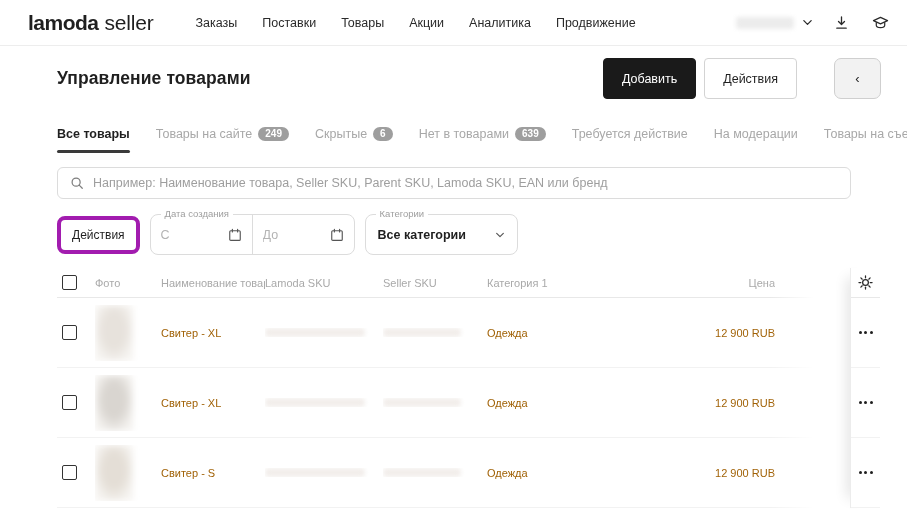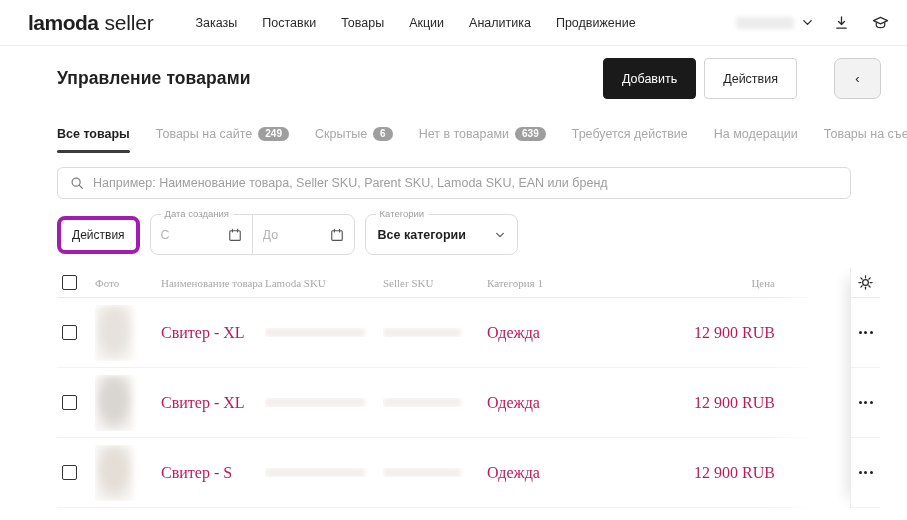--- a/index.html
+++ b/index.html
@@ -66,28 +66,28 @@
   .date-half input { width:100%; border:none; outline:none; font-family:inherit;
     font-size:12.5px; color:#1f1f1f; background:transparent; }
   .date-half input::placeholder { color:#b3b3b3; }
   .vdiv { width:1px; height:100%; background:#dcdcdc; }
   .cat-group { width:153px; padding:0 12px; gap:8px; cursor:pointer; }
   .cat-value { font-size:12.5px; font-weight:700; color:#1f1f1f; flex:1; white-space:nowrap; }
 
   
   .ptable { position:absolute; top:268px; left:57px; width:823px; }
   .trow { display:grid; grid-template-columns:38px 66px 104px 118px 104px 140px 148px 105px;
-    align-items:center;font-family:Liberation Serif, serif; }
+    align-items:center; }
   .thead { height:30px; border-bottom:1px solid #e8e8e8; }
   .thead .tcell { font-size:11px; color:#a9a9a9; }
   .tbody-row { height:70px; border-bottom:1px solid #f2f2f2; }
   .tcell { overflow:hidden; white-space:nowrap; }
   .tcell.right { text-align:right; }
   .tcell.pad-l { padding-left:40px; }
-  .cellname { font-size:16px; color:#be185d; }
+  .cellname { font-size:11px; color:#a16207; }
   .checkbox { width:15px; height:15px; border:1.5px solid #333; border-radius:2px;
     background:#fff; cursor:pointer; }
   .photo { width:38px; height:56px; border-radius:2px; filter:blur(3px);
     background:radial-gradient(ellipse at 50% 45%, #e7e2dc 0%, #e7e2dc 40%, #f6f4f1 78%); }
   .tbody-row:nth-of-type(3) .photo { background:radial-gradient(ellipse at 50% 45%, #d9d5d0 0%, #d9d5d0 38%, #f4f2ef 78%); }
   .tbody-row:nth-of-type(4) .photo { background:radial-gradient(ellipse at 50% 45%, #e4ded6 0%, #e4ded6 38%, #f6f4f1 78%); }
   .sku-block { height:9px; background:#f2eeeb; border-radius:4px; filter:blur(2px); }
   .sku-lamoda { width:100px; }
   .sku-seller { width:78px; }
 

